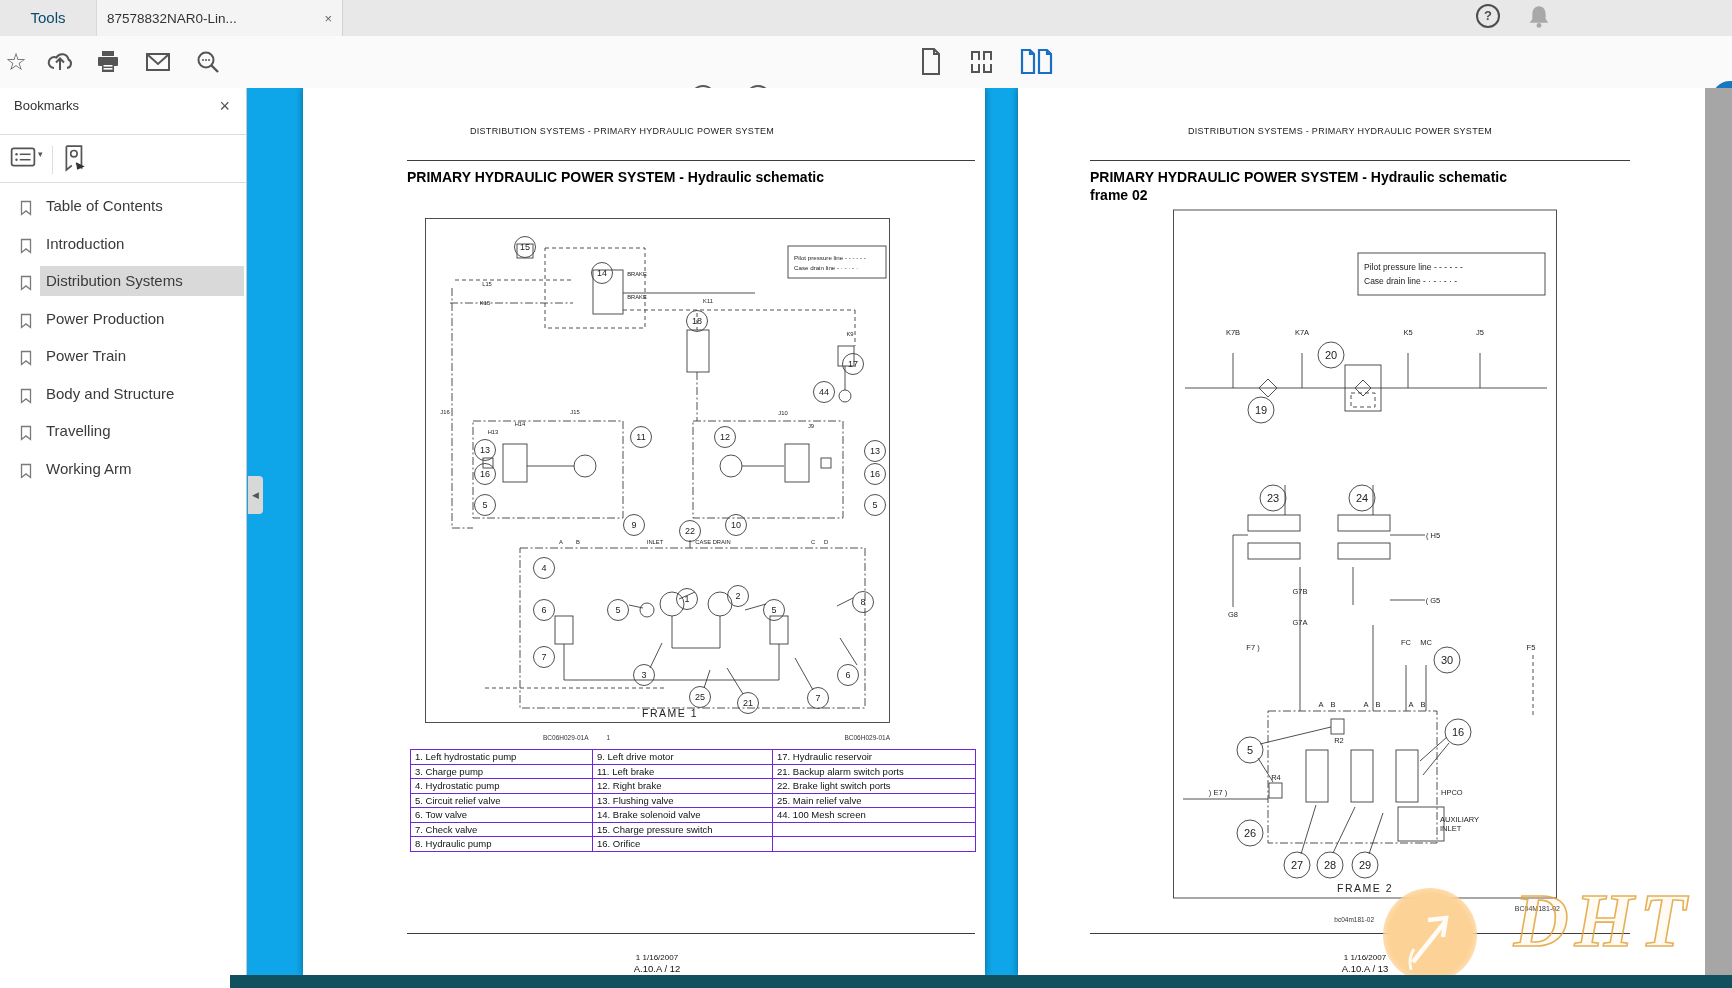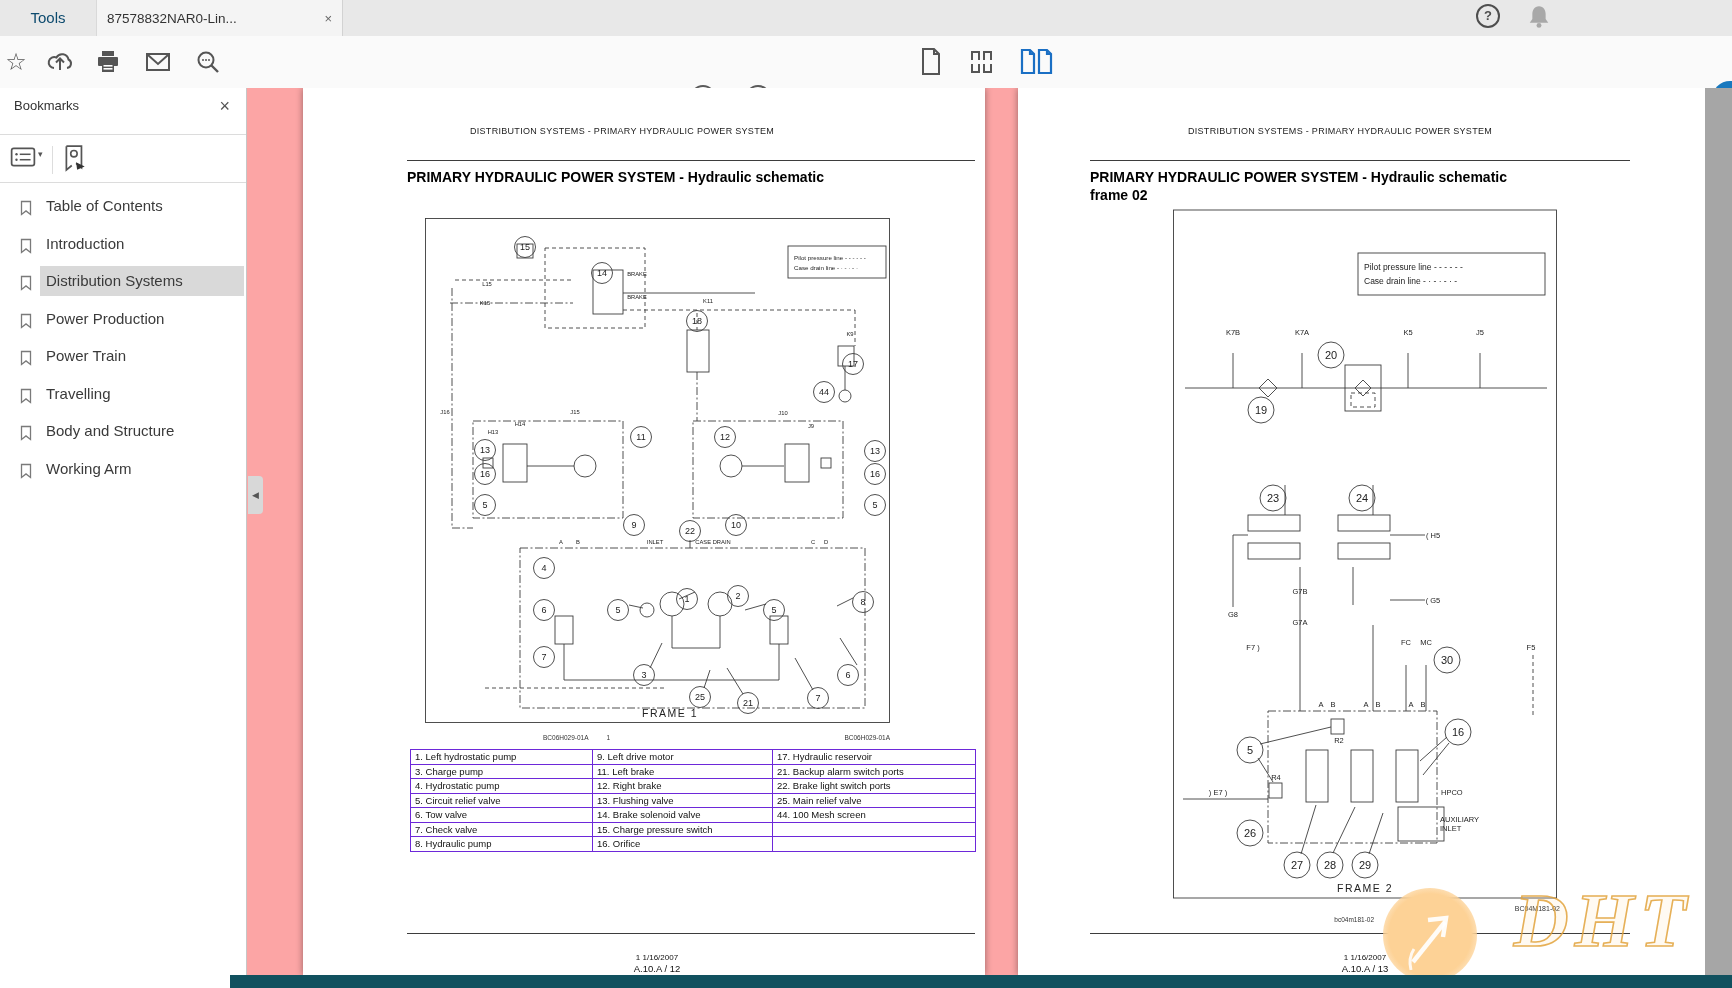--- a/index.html
+++ b/index.html
@@ -35,21 +35,21 @@
   .sb-vsep{position:absolute;left:52px;top:6px;width:1px;height:28px;background:#ddd;}
   .bm-list{position:absolute;left:0;top:101px;width:100%;}
   .bm-row{position:relative;height:35.5px;cursor:pointer;}
   .bm-ic{position:absolute;left:18px;top:9px;width:16px;height:16px;}
   .bm-label{display:block;margin-left:40px;margin-right:2px;padding-left:6px;height:30px;line-height:30px;margin-top:2px;
             font-size:15px;color:#3a3a3a;white-space:nowrap;overflow:hidden;}
   .bm-label.active{background:#d9d9d9;}
   .collapse{position:absolute;left:248px;top:476px;width:15px;height:38px;background:#d8d8d8;border-radius:0 4px 4px 0;
             text-align:center;line-height:38px;font-size:9px;color:#555;cursor:pointer;z-index:20;}
   
-  .docarea{position:absolute;left:247px;top:88px;right:0;bottom:13px;background:#fca5a5;overflow:hidden;}
+  .docarea{position:absolute;left:247px;top:88px;right:0;bottom:13px;background:#0ea5e9;overflow:hidden;}
   .vstrip{position:absolute;right:0;top:0;width:27px;height:100%;background:#a6a6a6;cursor:pointer;}
   .page{position:absolute;top:0;height:100%;background:#fff;box-shadow:0 0 7px rgba(0,0,0,.4);}
   .page-left{left:56px;width:682px;}
   .page-right{left:771px;width:687px;}
   .runhead{position:absolute;top:38px;text-align:center;font-size:9px;color:#222;letter-spacing:.3px;}
   .p-rule{position:absolute;height:1px;background:#3d3d3d;}
   .ptitle{position:absolute;top:80px;font-size:14px;font-weight:bold;color:#000;line-height:18px;}
   .schem{position:absolute;}
   .schem .ln{fill:none;stroke:#3c3c3c;stroke-width:0.9;}
   .schem text{font-family:"Liberation Sans",sans-serif;fill:#222;}
@@ -224,27 +224,27 @@
         <div class="bm-row">
           <svg class="bm-ic" viewBox="0 0 16 16">
             <path d="M3.5 1.5h9v13l-4.5-3.6-4.5 3.6z" fill="none" stroke="#7a7a7a" stroke-width="1.3"></path>
           </svg>
           <span class="bm-label">Power Train</span>
         </div>
         <div class="bm-row">
           <svg class="bm-ic" viewBox="0 0 16 16">
             <path d="M3.5 1.5h9v13l-4.5-3.6-4.5 3.6z" fill="none" stroke="#7a7a7a" stroke-width="1.3"></path>
           </svg>
+          <span class="bm-label">Body and Structure</span>
+        </div>
+        <div class="bm-row">
+          <svg class="bm-ic" viewBox="0 0 16 16">
+            <path d="M3.5 1.5h9v13l-4.5-3.6-4.5 3.6z" fill="none" stroke="#7a7a7a" stroke-width="1.3"></path>
+          </svg>
           <span class="bm-label">Travelling</span>
-        </div>
-        <div class="bm-row">
-          <svg class="bm-ic" viewBox="0 0 16 16">
-            <path d="M3.5 1.5h9v13l-4.5-3.6-4.5 3.6z" fill="none" stroke="#7a7a7a" stroke-width="1.3"></path>
-          </svg>
-          <span class="bm-label">Body and Structure</span>
         </div>
         <div class="bm-row">
           <svg class="bm-ic" viewBox="0 0 16 16">
             <path d="M3.5 1.5h9v13l-4.5-3.6-4.5 3.6z" fill="none" stroke="#7a7a7a" stroke-width="1.3"></path>
           </svg>
           <span class="bm-label">Working Arm</span>
         </div>
       </div>
   </div>
   <div class="collapse">◀</div>

